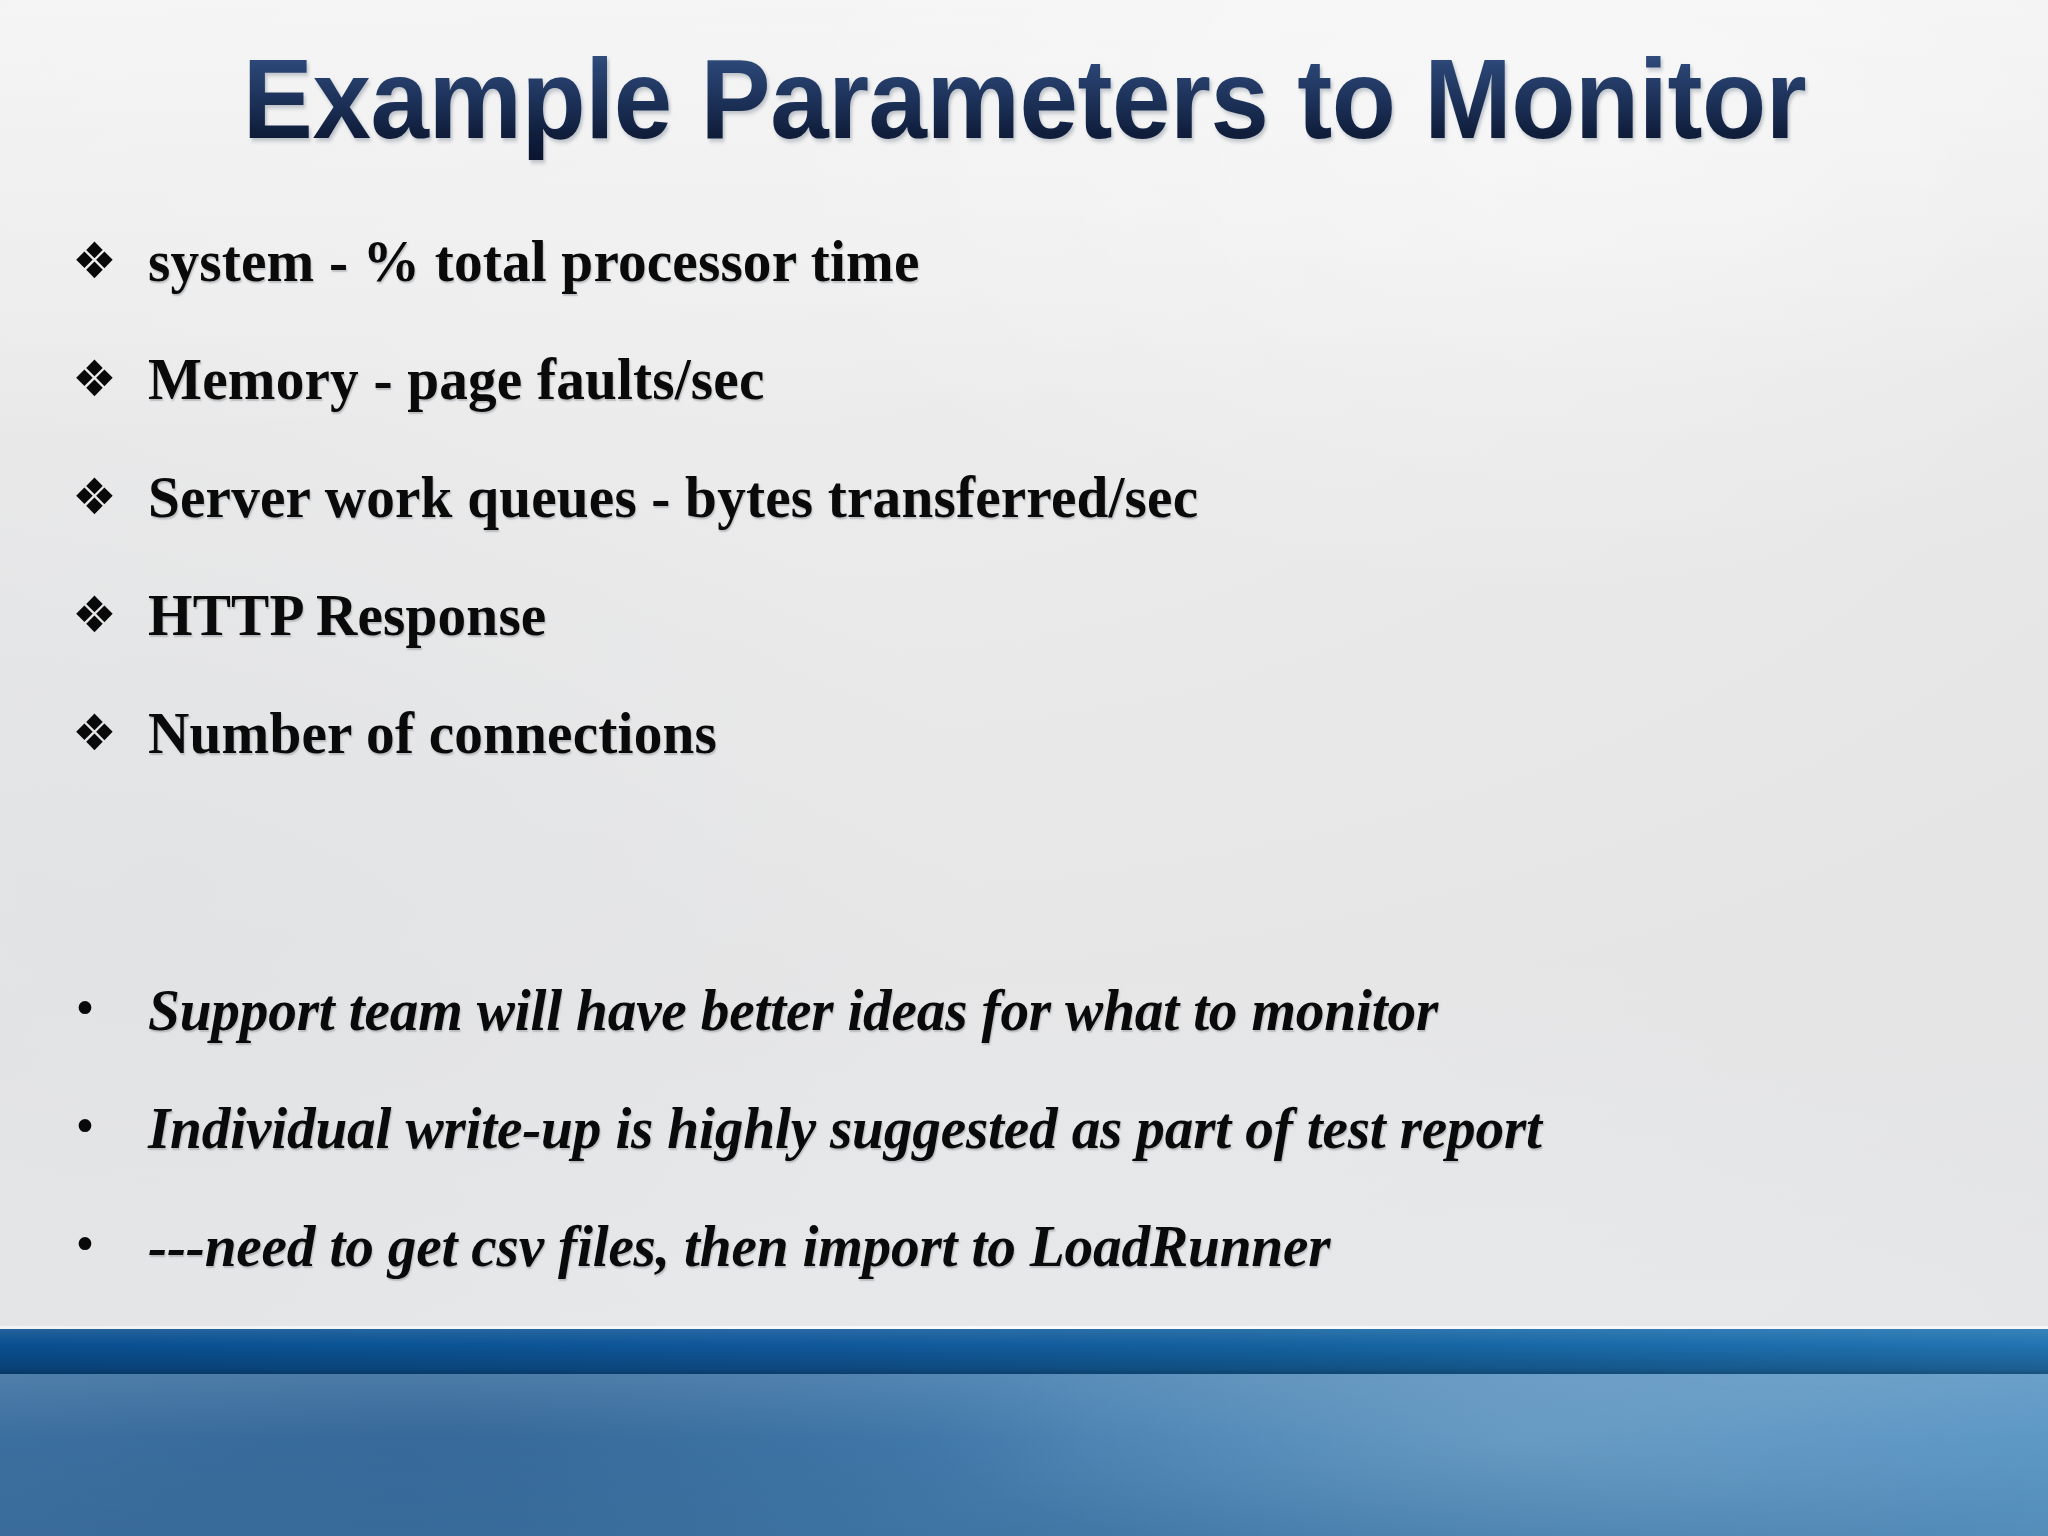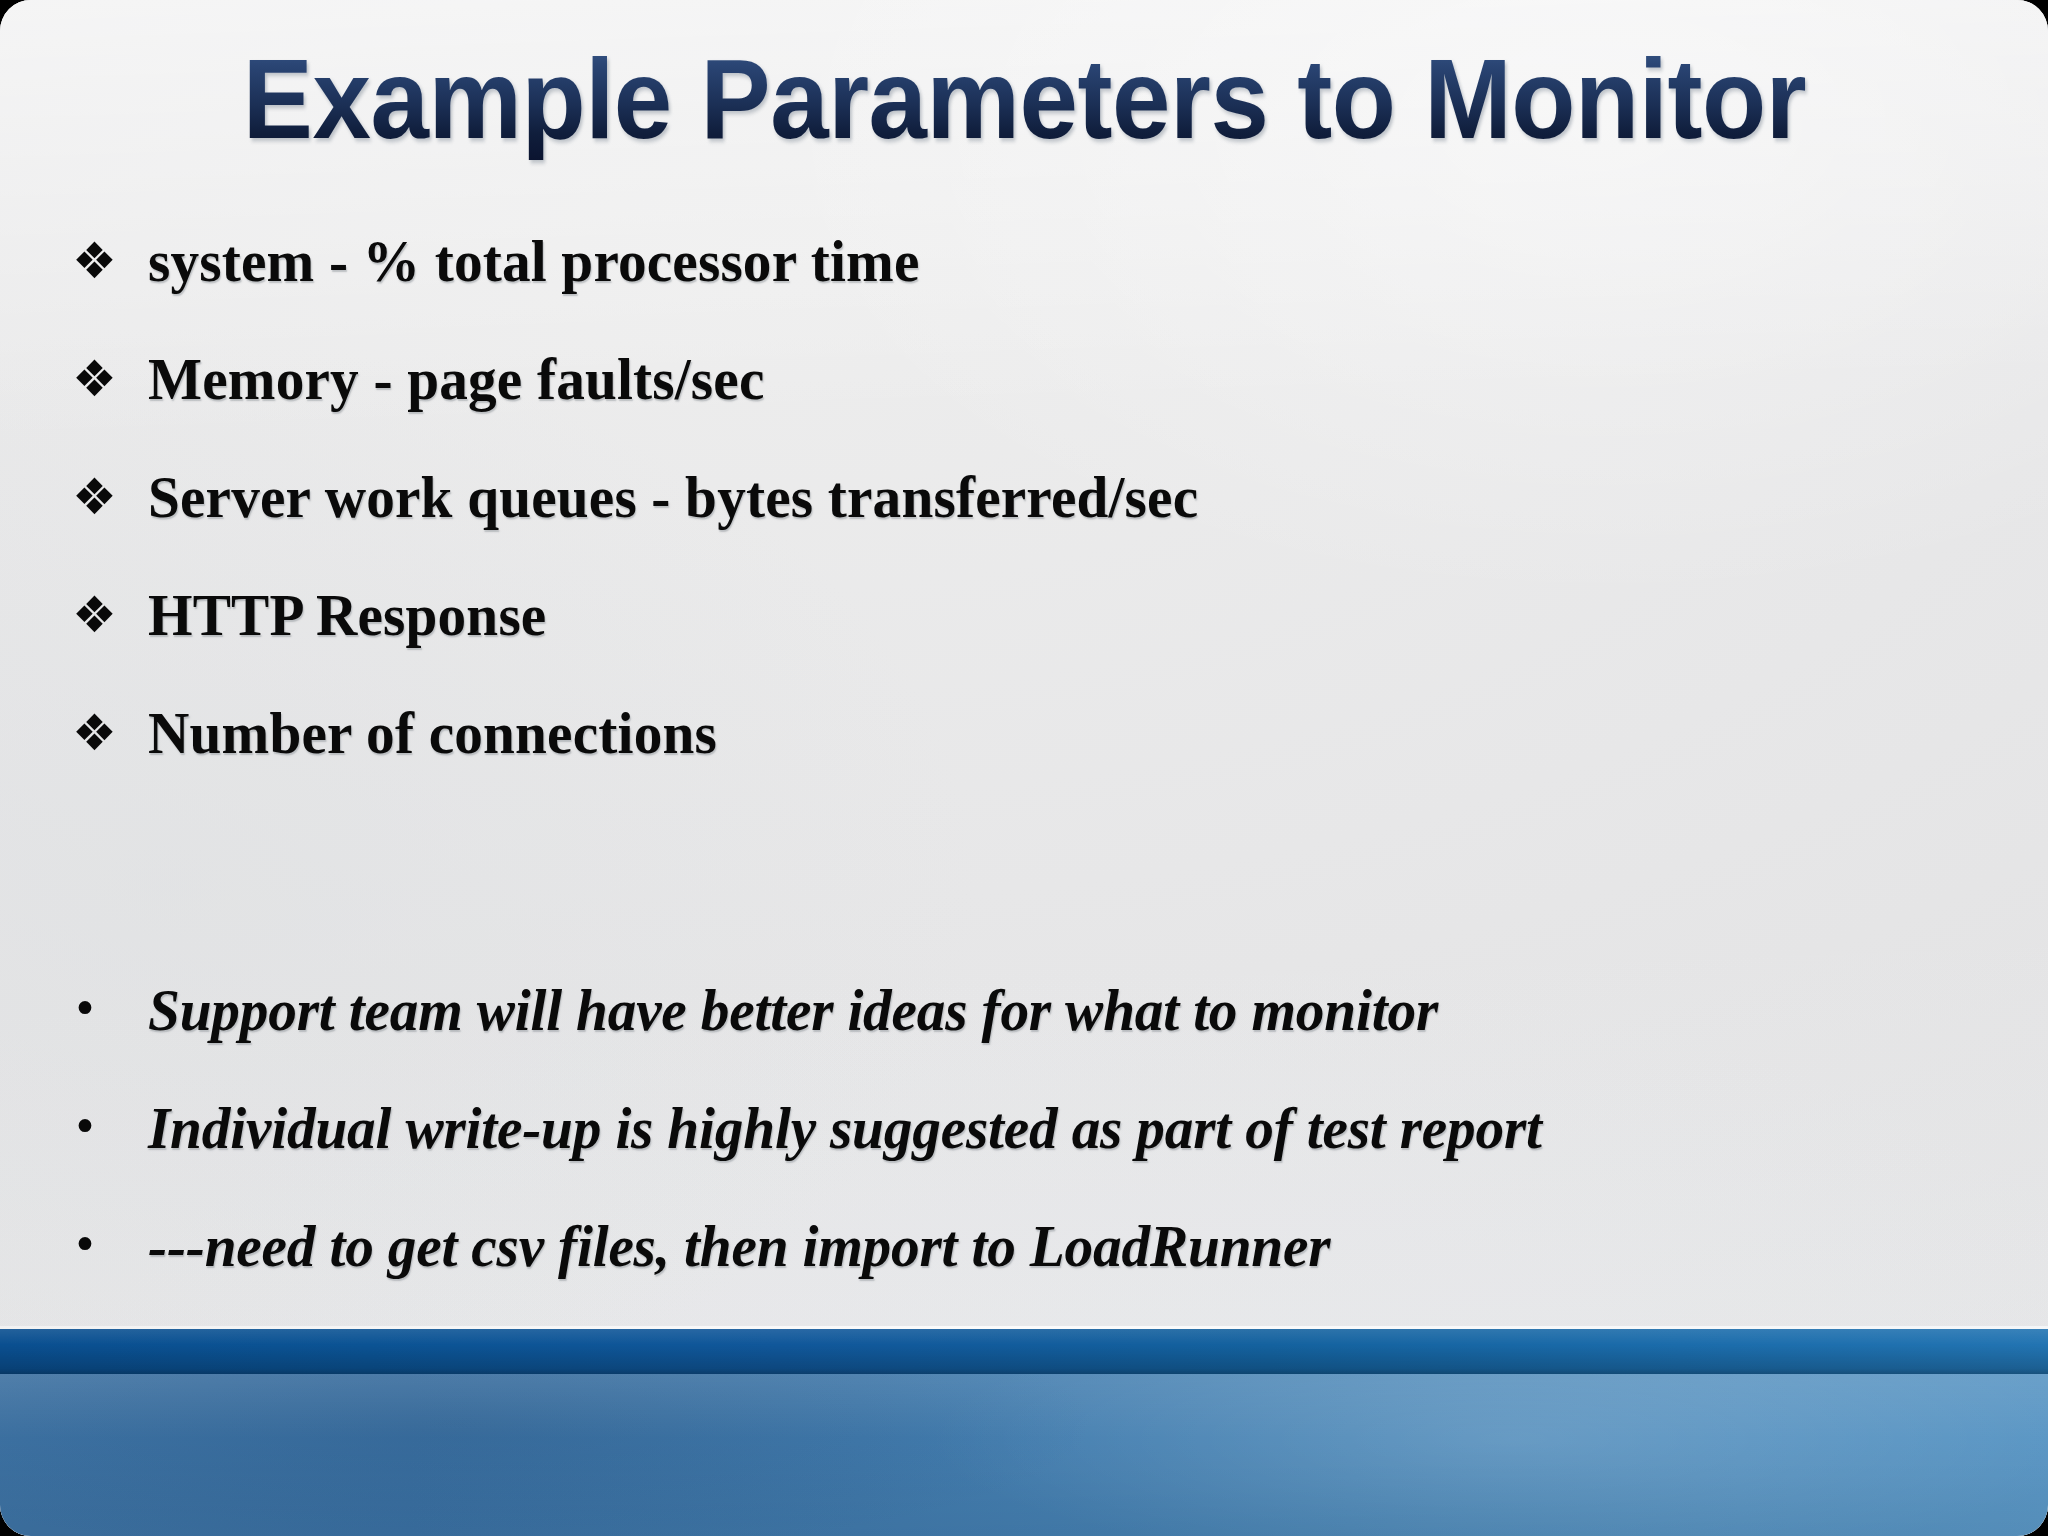--- a/index.html
+++ b/index.html
@@ -7,21 +7,20 @@
     padding: 0;
     background: #000;
   }
   .slide {
     position: relative;
     width: 2048px;
     height: 1536px;
     overflow: hidden;
     font-family: "Liberation Serif", serif;
     background: #e8e8e8;
-    border-radius: 31px;
   }
 
   
   .bg-base {
     position: absolute;
     inset: 0;
     background:
       radial-gradient(ellipse 140% 90% at 38% 18%, #ededed 0%, #e7e7e8 45%, #e0e0e1 100%);
   }
   .bg-wash-a {

